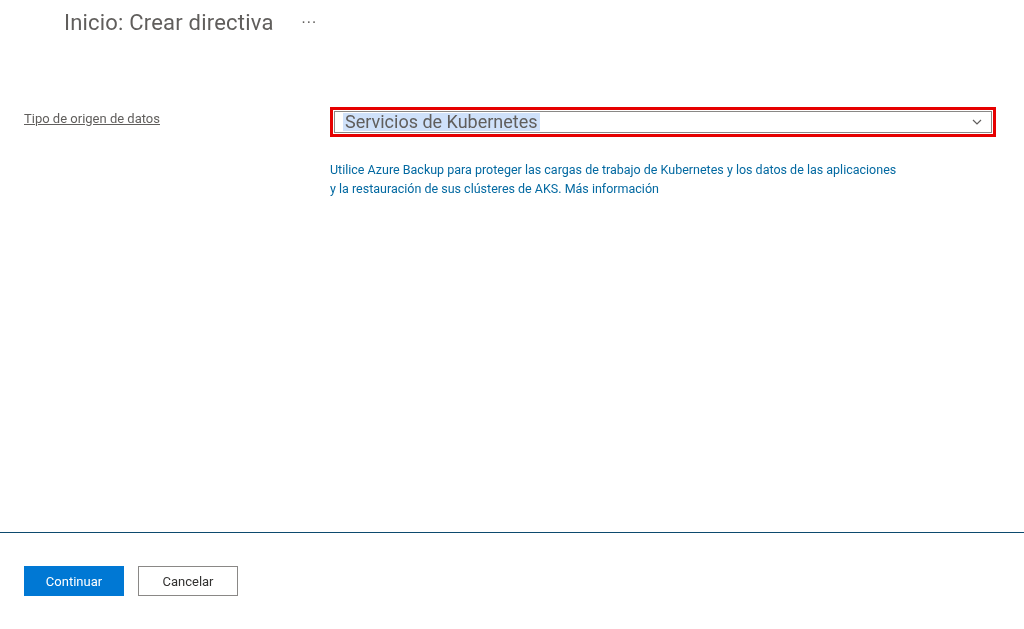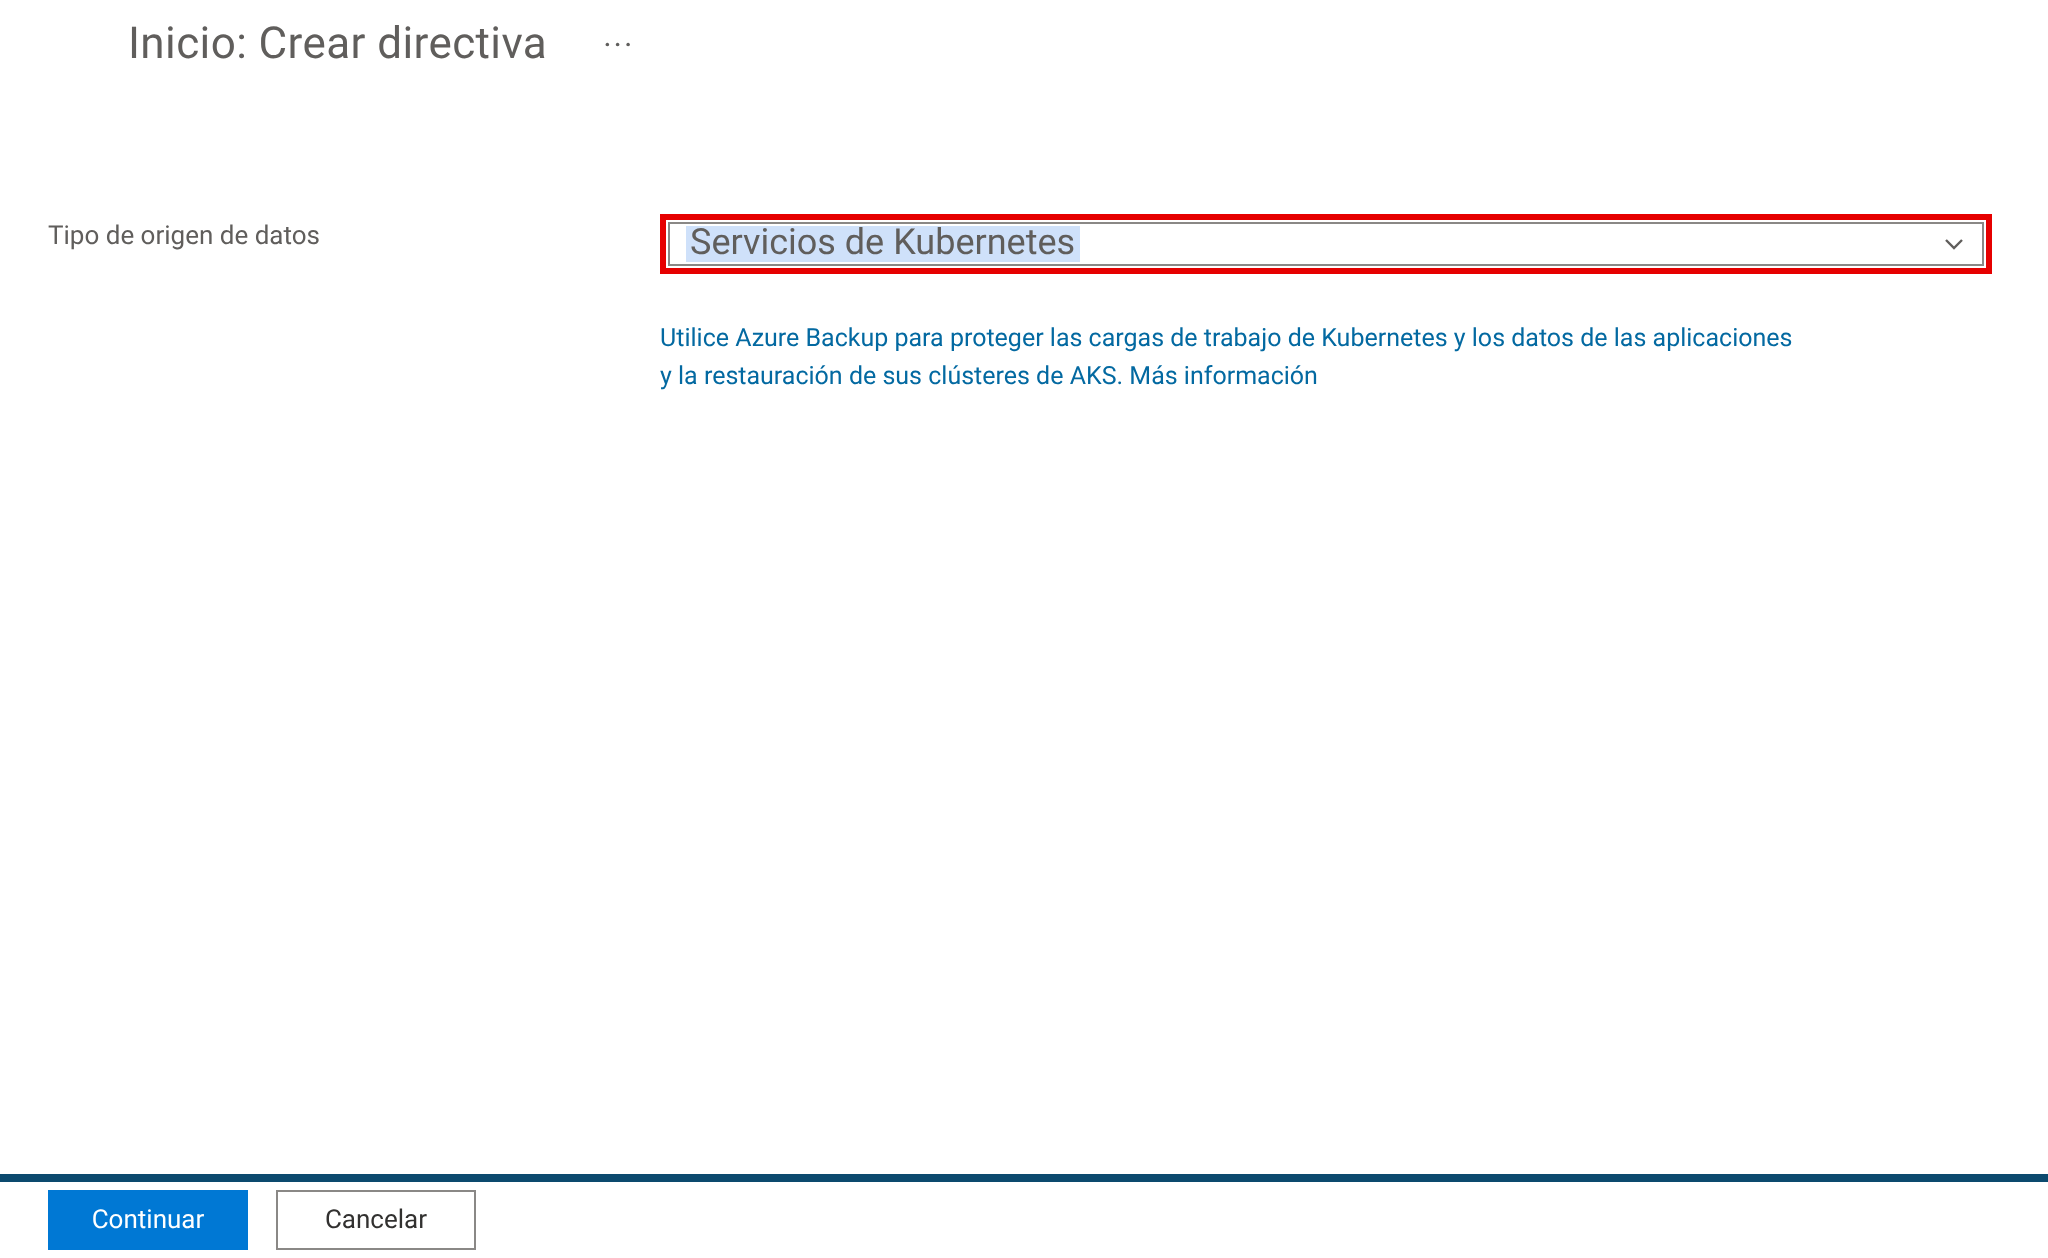--- a/index.html
+++ b/index.html
@@ -43,20 +43,21 @@
       display: flex;
       align-items: flex-start;
       margin-bottom: 14px;
     }
     .form-label {
       width: 306px;
       flex-shrink: 0;
       font-size: 13px;
       color: #605e5c;
       padding-top: 4px;
+      text-decoration: underline;
     }
     .form-control-wrap {
       flex: 1;
       min-width: 0;
     }
     .select-highlight {
       border: 3px solid #e60000;
       padding: 1px;
       display: inline-block;
       width: 666px;
@@ -99,22 +100,22 @@
     }
     .static-value {
       font-size: 12.5px;
       color: #555555;
     }
     .footer {
       position: absolute;
       bottom: 0;
       left: 0;
       right: 0;
-      border-top: 4px solid #0c4a6e;
-      padding: 4px 24px;
+      border-top: 1px solid #0c4a6e;
+      padding: 33px 24px;
       display: flex;
       gap: 14px;
       background: #ffffff;
     }
     .btn {
       font-size: 13px;
       padding: 6px 20px;
       border: 1px solid transparent;
       cursor: pointer;
       font-family: inherit;

